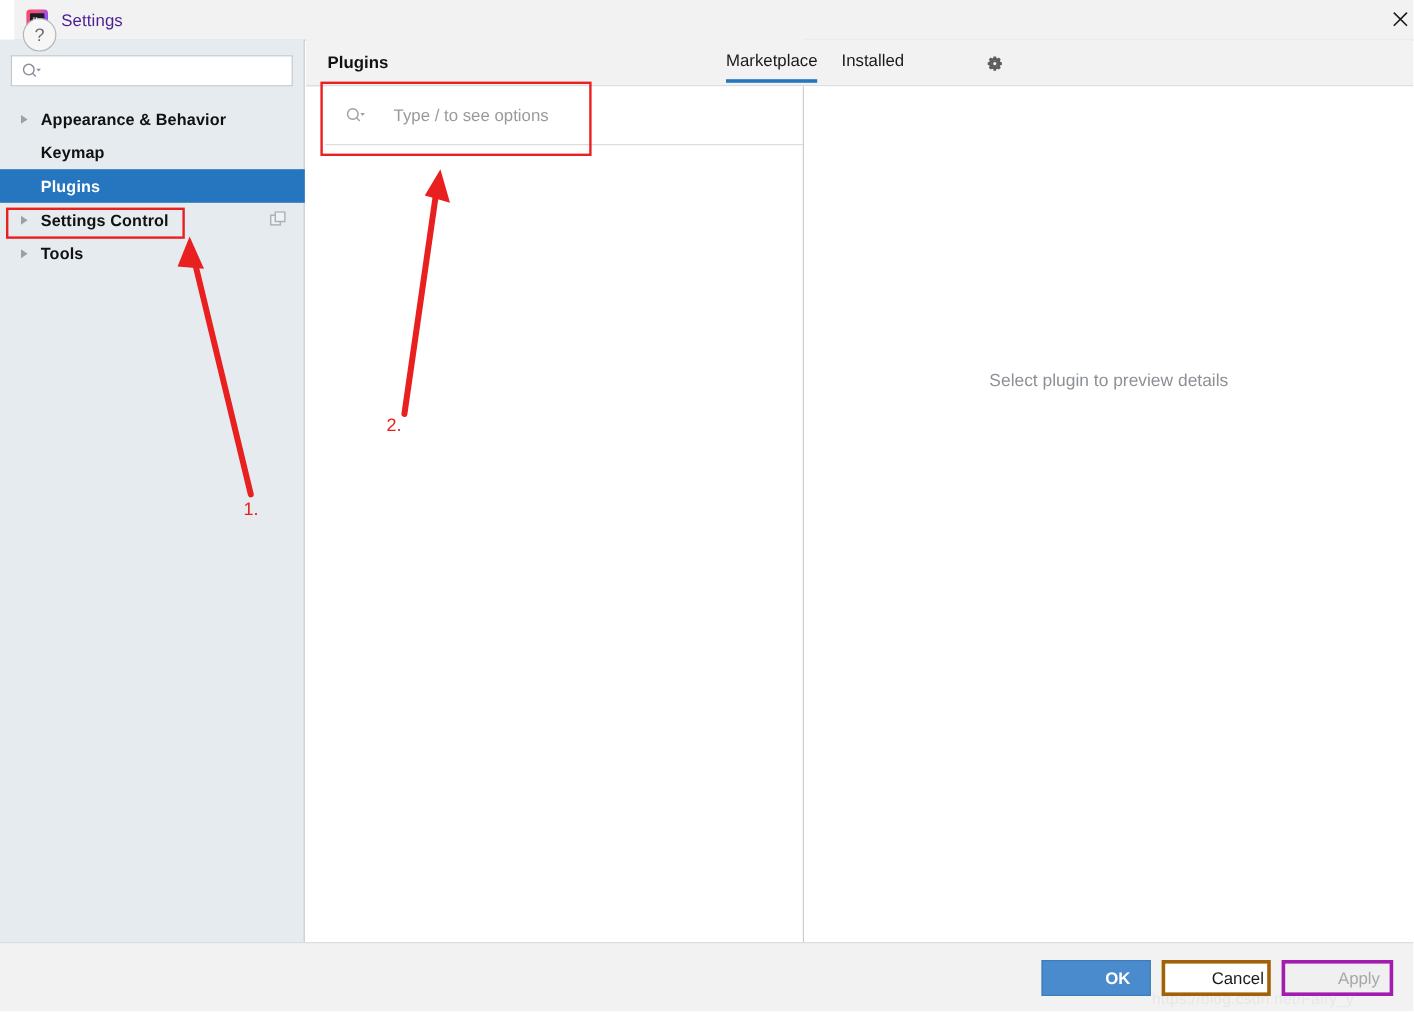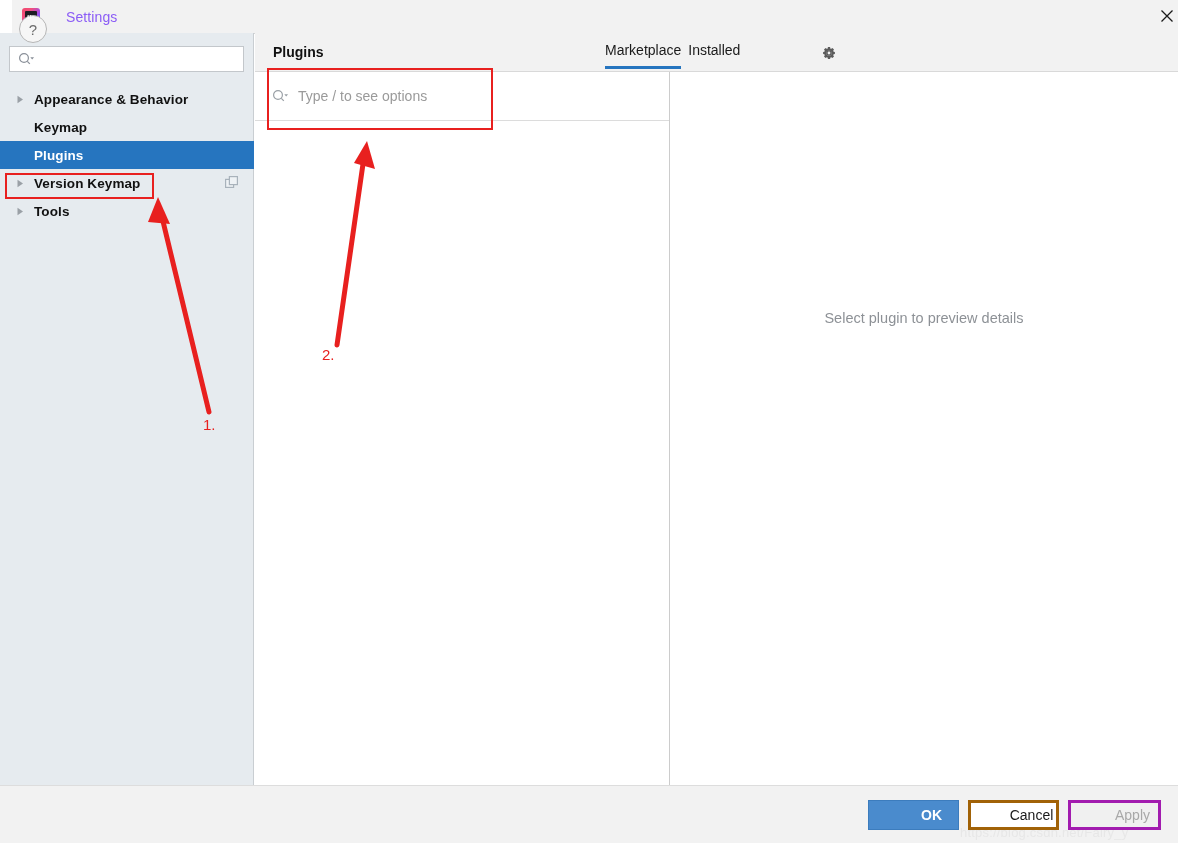--- a/index.html
+++ b/index.html
@@ -53,23 +53,23 @@
     left: 5px; top: 5px;
     width: 8px; height: 8px;
     z-index: 2;
     color: #fff;
     font-size: 7px;
     line-height: 8px;
     font-family: "Liberation Serif", serif;
     letter-spacing: -0.5px;
   }
   .title-text {
-    margin-left: 26px;
+    margin-left: 11px;
     font-size: 14px;
-    color: #8b5cf6;
+    color: #4c1d95;
     letter-spacing: 0.1px;
   }
   .close-btn {
     position: absolute;
     right: 0; top: 0;
     width: 46px; height: 32px;
     display: flex;
     align-items: center;
     justify-content: center;
     cursor: default;
@@ -171,21 +171,21 @@
     left: 18px; top: 11px;
     font-size: 14px;
     font-weight: bold;
     color: #111111;
   }
   .tabs {
     position: absolute;
     left: 350px; top: 9px;
     display: flex;
     align-items: center;
-    gap: 7px;
+    gap: 20px;
   }
   .tab {
     position: relative;
     font-size: 14px;
     color: #1a1a1a;
     padding-bottom: 11px;
     cursor: default;
   }
   .tab.active::after {
     content: "";
@@ -200,29 +200,30 @@
     left: 562px; top: 9px;
     width: 24px; height: 22px;
     display: flex;
     align-items: center;
     justify-content: center;
     cursor: default;
   }
 
   .mid-search {
     position: absolute;
-    left: 0; top: 39px;
+    left: 16px; top: 39px;
     width: 415px;
     height: 49px;
     background: #ffffff;
     border-bottom: 1px solid #dcdcdc;
     box-sizing: border-box;
     display: flex;
     align-items: center;
     padding-left: 17px;
+    gap: 14px;
   }
   .mid-search .ph {
     font-size: 14px;
     color: #9a9a9a;
     margin-left: 9px;
   }
   .spinner {
     position: absolute;
     left: 445px;
     top: 437px;
@@ -422,21 +423,21 @@
           <span class="twisty"></span>
           <span class="tlabel">Plugins</span>
         </div>
 
         <div class="tree-item">
           <span class="twisty">
             <svg width="9" height="9" viewBox="0 0 9 9" aria-hidden="true">
                 <path d="M1.5 0.8 L7 4.5 L1.5 8.2 Z" fill="#9aa0a6"></path>
               </svg>
           </span>
-          <span class="tlabel">Version Keymap</span>
+          <span class="tlabel">Settings Control</span>
           <span class="copy-icon">
             <svg width="14" height="14" viewBox="0 0 14 14" aria-hidden="true">
               <rect x="0.6" y="3.4" width="8" height="8" stroke="#a8b2bb" stroke-width="1.2" fill="#eef2f5"></rect>
               <rect x="4.4" y="0.6" width="8" height="8" stroke="#a8b2bb" stroke-width="1.2" fill="#eef2f5"></rect>
             </svg>
           </span>
         </div>
 
 
 

